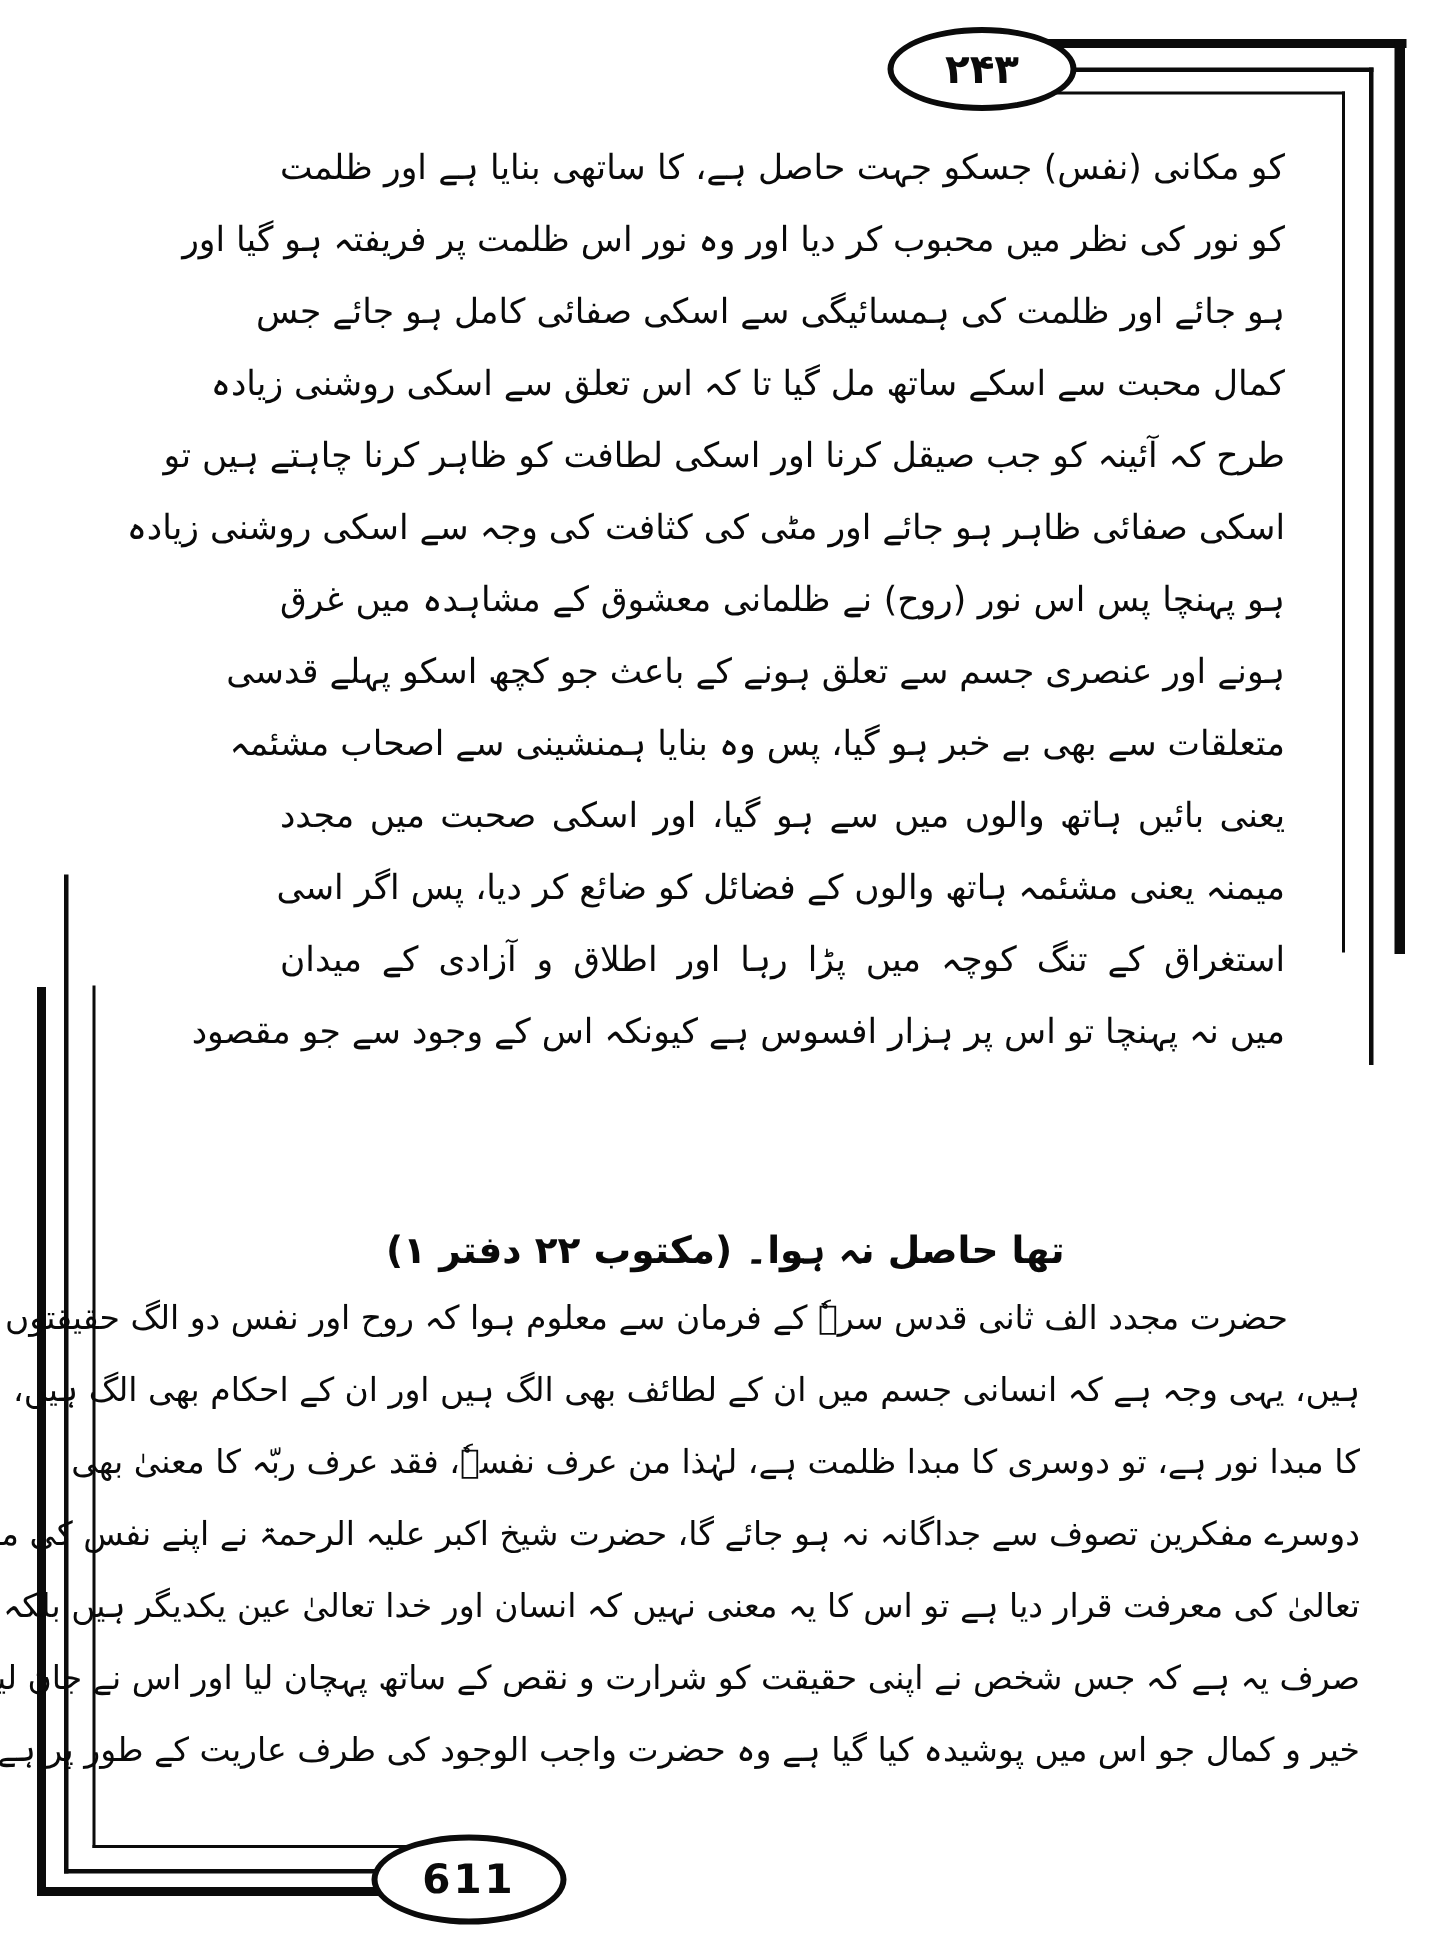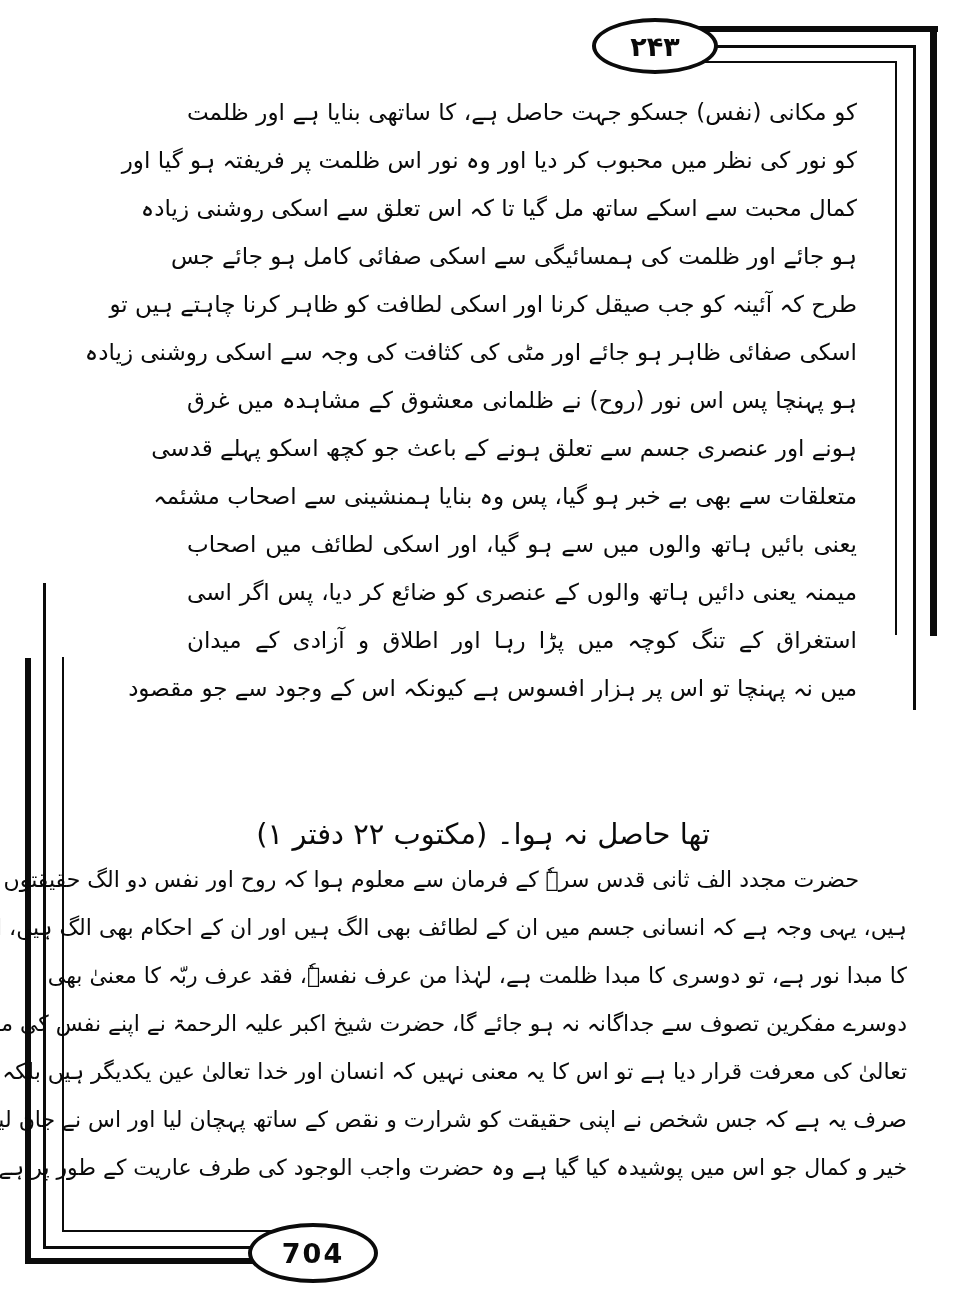--- a/index.html
+++ b/index.html
@@ -58,22 +58,22 @@
     top:88px;right:103px;
     width:670px;
     font-size:23px;
     line-height:48px;
   }
   .citation-line{
     position:absolute;
     top:812px;left:420px;
     width:290px;
     direction:rtl;
-    font-size:29px;
-    font-weight:400;
+    font-size:25px;
+    font-weight:700;
     line-height:44px;
     white-space:nowrap;
   }
   .para2{
     position:absolute;
     top:856px;right:53px;
     width:834px;
     font-size:22px;
     line-height:48px;
   }
@@ -95,35 +95,35 @@
   <div class="frame-line bl-v-mid"></div>
   <div class="frame-line bl-v-inner"></div>
   <div class="frame-line bl-h-outer"></div>
   <div class="frame-line bl-h-mid"></div>
   <div class="frame-line bl-h-inner"></div>
 
   <div class="cartouche cartouche-top">
     <span>۲۴۳</span>
   </div>
   <div class="cartouche cartouche-bottom">
-    <span>704</span>
+    <span>611</span>
   </div>
 
   <div class="para1">
       <div class="urdu-line">کو مکانی (نفس) جسکو جہت حاصل ہے، کا ساتھی بنایا ہے اور ظلمت</div>
       <div class="urdu-line">کو نور کی نظر میں محبوب کر دیا اور وہ نور اس ظلمت پر فریفتہ ہو گیا اور</div>
+      <div class="urdu-line">ہو جائے اور ظلمت کی ہمسائیگی سے اسکی صفائی کامل ہو جائے جس</div>
       <div class="urdu-line">کمال محبت سے اسکے ساتھ مل گیا تا کہ اس تعلق سے اسکی روشنی زیادہ</div>
-      <div class="urdu-line">ہو جائے اور ظلمت کی ہمسائیگی سے اسکی صفائی کامل ہو جائے جس</div>
       <div class="urdu-line">طرح کہ آئینہ کو جب صیقل کرنا اور اسکی لطافت کو ظاہر کرنا چاہتے ہیں تو</div>
       <div class="urdu-line">اسکی صفائی ظاہر ہو جائے اور مٹی کی کثافت کی وجہ سے اسکی روشنی زیادہ</div>
       <div class="urdu-line">ہو پہنچا پس اس نور (روح) نے ظلمانی معشوق کے مشاہدہ میں غرق</div>
       <div class="urdu-line">ہونے اور عنصری جسم سے تعلق ہونے کے باعث جو کچھ اسکو پہلے قدسی</div>
       <div class="urdu-line">متعلقات سے بھی بے خبر ہو گیا، پس وہ بنایا ہمنشینی سے اصحاب مشئمہ</div>
-      <div class="urdu-line">یعنی بائیں ہاتھ والوں میں سے ہو گیا، اور اسکی لطائف میں اصحاب</div>
-      <div class="urdu-line">میمنہ یعنی دائیں ہاتھ والوں کے عنصری کو ضائع کر دیا، پس اگر اسی</div>
+      <div class="urdu-line">یعنی بائیں ہاتھ والوں میں سے ہو گیا، اور اسکی صحبت میں مجدد</div>
+      <div class="urdu-line">میمنہ یعنی مشئمہ ہاتھ والوں کے فضائل کو ضائع کر دیا، پس اگر اسی</div>
       <div class="urdu-line">استغراق کے تنگ کوچہ میں پڑا رہا اور اطلاق و آزادی کے میدان</div>
       <div class="urdu-line">میں نہ پہنچا تو اس پر ہزار افسوس ہے کیونکہ اس کے وجود سے جو مقصود</div>
     </div>
 
   <div class="citation-line">تھا حاصل نہ ہوا۔ (مکتوب ۲۲ دفتر ۱)</div>
 
   <div class="para2">
       <div class="urdu-line">حضرت مجدد الف ثانی قدس سرہٗ کے فرمان سے معلوم ہوا کہ روح اور نفس دو الگ حقیقتوں کے نام</div>
       <div class="urdu-line">ہیں، یہی وجہ ہے کہ انسانی جسم میں ان کے لطائف بھی الگ ہیں اور ان کے احکام بھی الگ ہیں، ایک</div>
       <div class="urdu-line">کا مبدا نور ہے، تو دوسری کا مبدا ظلمت ہے، لہٰذا من عرف نفسہٗ، فقد عرف ربّہ کا معنیٰ بھی</div>

